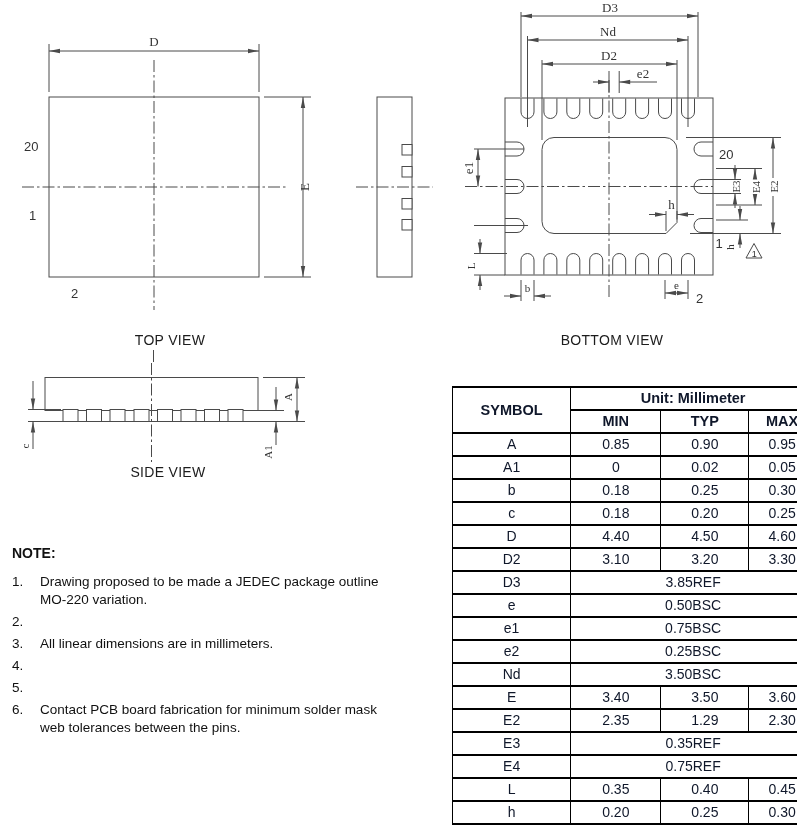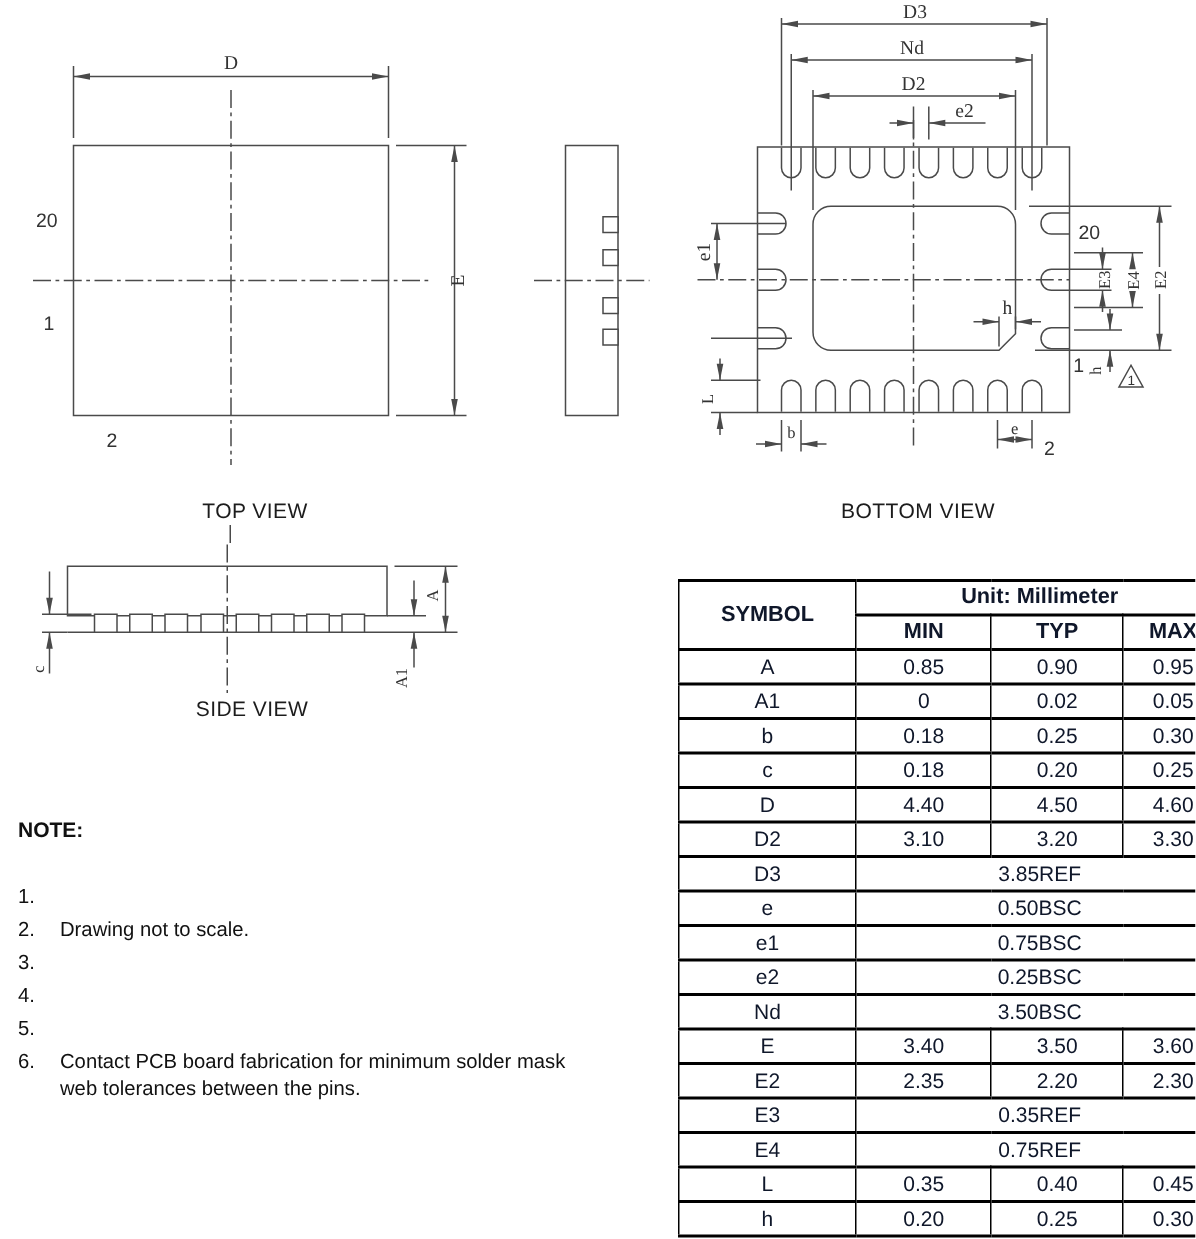--- a/index.html
+++ b/index.html
@@ -11,21 +11,21 @@
   .cl{stroke-dasharray:12 3 2.5 3;}
   .dim{marker-start:url(#ar);marker-end:url(#ar);}
   .ae{marker-end:url(#ar);}
   .cad{font-family:"Liberation Serif","DejaVu Serif",serif;font-size:13px;fill:#333;}
   .cad-s{font-family:"Liberation Serif","DejaVu Serif",serif;font-size:11px;fill:#333;}
   .num{font-family:"Liberation Sans",sans-serif;font-size:13px;fill:#333;}
   .tiny{font-family:"Liberation Sans",sans-serif;font-size:9px;fill:#333;}
   .vtitle{font-family:"Liberation Sans",sans-serif;font-size:14px;fill:#1c1c1c;letter-spacing:.3px;}
 
   .notes{position:absolute;left:12px;top:545px;width:435px;color:#111;}
-  .notes-heading{font-weight:bold;font-size:14px;margin-bottom:28px;}
+  .notes-heading{font-weight:bold;font-size:14px;margin-bottom:12px;}
   .note-item{display:flex;margin-bottom:4px;font-size:13.5px;line-height:18px;}
   .note-num{width:28px;flex:0 0 28px;}
   .note-text{width:362px;}
 
   table.dims{position:absolute;left:452px;top:386px;border-collapse:collapse;
              table-layout:fixed;width:364px;color:#0f172a;}
   table.dims th,table.dims td{border:1.5px solid #000;border-top-width:2px;border-bottom-width:2px;
              text-align:center;vertical-align:middle;padding:0;height:21px;
              font-size:14px;line-height:21px;overflow:hidden;}
   table.dims th{font-weight:bold;font-size:14.5px;}
@@ -209,27 +209,28 @@
     <text transform="translate(271.5,452) rotate(-90)" text-anchor="middle" class="cad-s">A1</text>
 
     <text x="168" y="477" text-anchor="middle" class="vtitle">SIDE VIEW</text>
   </g>
 </svg>
 
 <div class="notes">
   <div class="notes-heading">NOTE:</div>
   <div class="note-item">
     <span class="note-num">1.</span>
+    <span class="note-text">Drawing proposed to be made a JEDEC package outline MO-220 variation.</span>
   </div>
   <div class="note-item">
     <span class="note-num">2.</span>
-    <span class="note-text">Drawing not to scale.</span>
   </div>
   <div class="note-item">
     <span class="note-num">3.</span>
+    <span class="note-text">All linear dimensions are in millimeters.</span>
   </div>
   <div class="note-item">
     <span class="note-num">4.</span>
   </div>
   <div class="note-item">
     <span class="note-num">5.</span>
   </div>
   <div class="note-item">
     <span class="note-num">6.</span>
     <span class="note-text">Contact PCB board fabrication for minimum solder mask web tolerances between the pins.</span>
@@ -313,21 +314,21 @@
     </tr>
     <tr>
       <td>E</td>
       <td>3.40</td>
       <td>3.50</td>
       <td>3.60</td>
     </tr>
     <tr>
       <td>E2</td>
       <td>2.35</td>
-      <td>2.20</td>
+      <td>1.29</td>
       <td>2.30</td>
     </tr>
     <tr>
       <td>E3</td>
       <td colspan="3">0.35REF</td>
     </tr>
     <tr>
       <td>E4</td>
       <td colspan="3">0.75REF</td>
     </tr>

